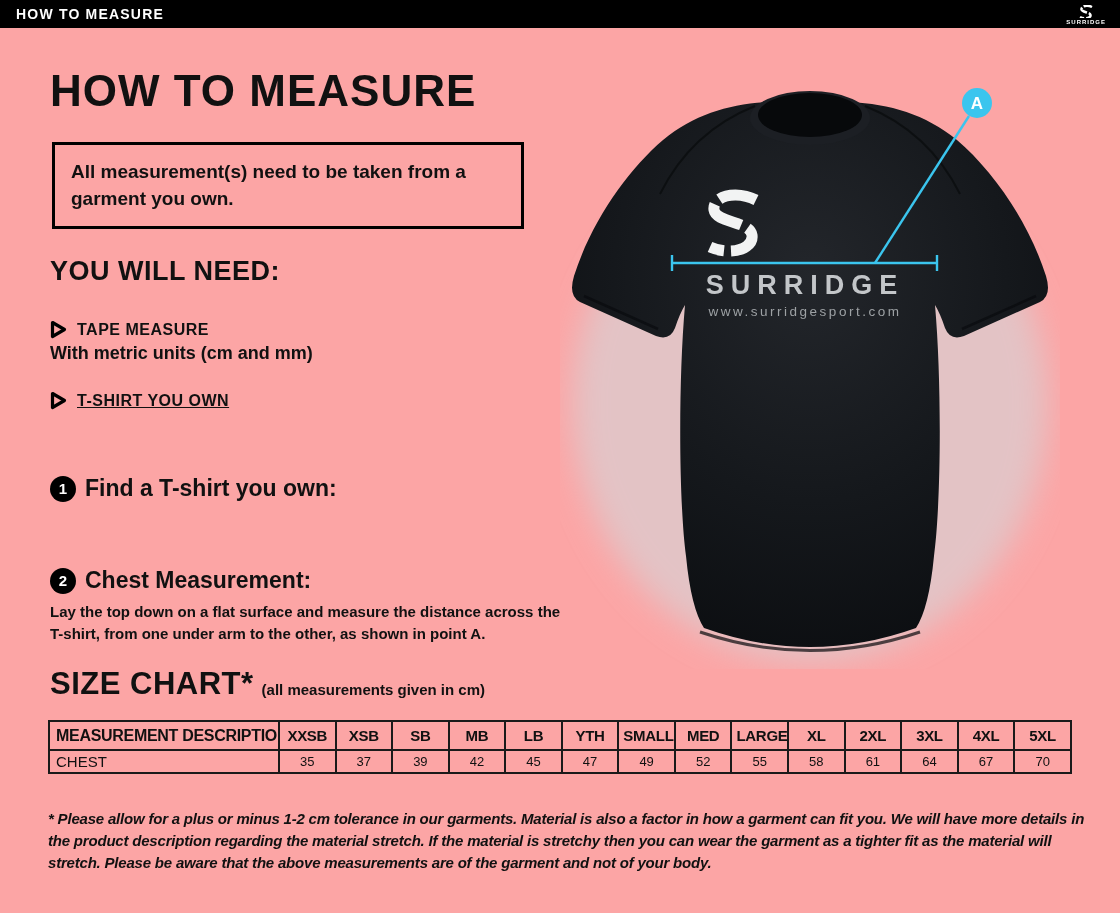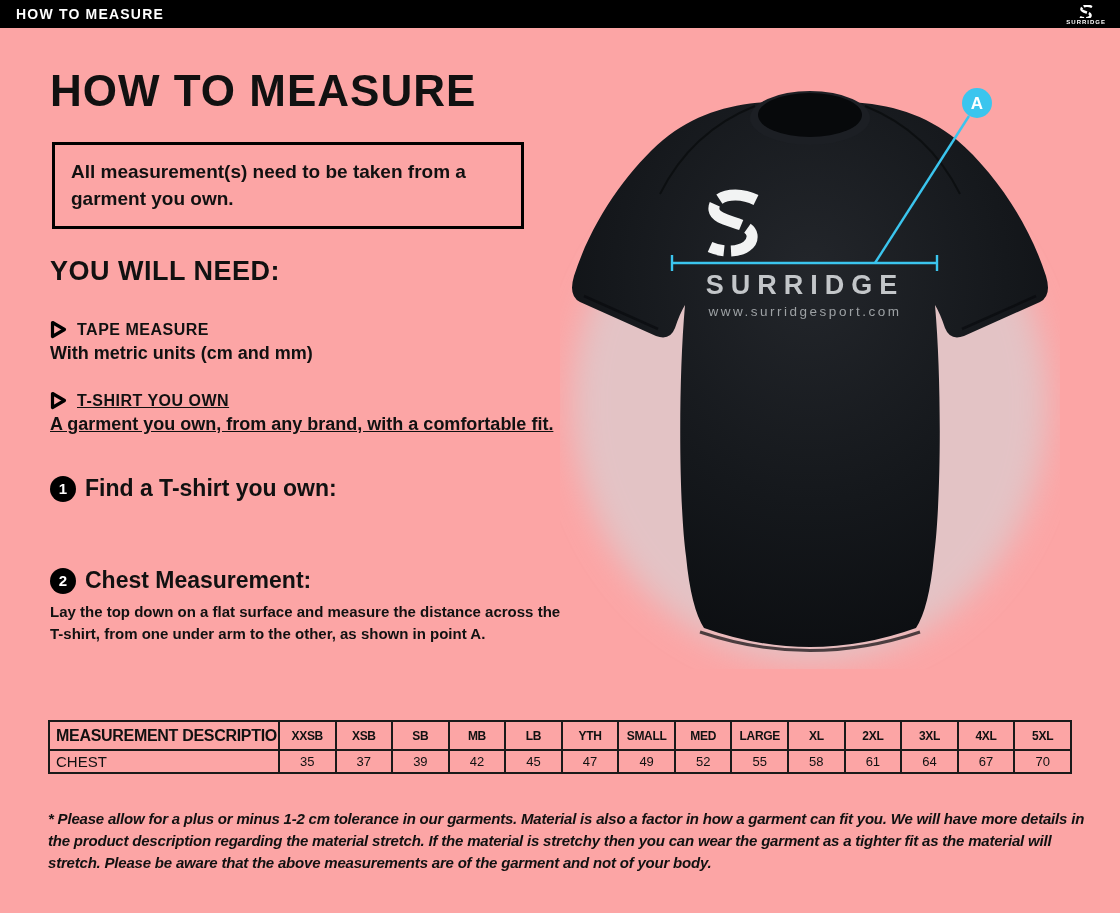--- a/index.html
+++ b/index.html
@@ -36,21 +36,21 @@
 
   
   .sc-heading-row { position:absolute; left:50px; top:666px; display:flex; align-items:flex-end; gap:8px; }
   .sc-heading { font-size:31px; font-weight:800; letter-spacing:0.5px; }
   .sc-sub { font-size:15px; font-weight:bold; padding-bottom:4px; }
 
   table.size-chart { position:absolute; left:48px; top:720px; width:1024px; border-collapse:collapse;
                      table-layout:fixed; }
   table.size-chart th, table.size-chart td { border:2px solid #1a1a1a; text-align:center; padding:2px 4px;
                      overflow:hidden; white-space:nowrap; }
-  table.size-chart th { font-size:12px; font-weight:bold; height:29px; letter-spacing:-0.3px; }
+  table.size-chart th { font-size:15px; font-weight:bold; height:29px; letter-spacing:-0.3px; }
   table.size-chart th.desc, table.size-chart td.rowlabel { text-align:left; padding-left:6px; }
   table.size-chart th.desc { font-size:16px; }
   table.size-chart tr.metric td { font-size:12px; height:20px; }
   table.size-chart tr.metric td.rowlabel { font-weight:bold; font-size:11.5px; letter-spacing:-0.4px; }
   table.size-chart tr.chest td { font-size:13px; height:21px; }
   table.size-chart tr.chest td.rowlabel { font-size:15px; }
 
   .disclaimer { position:absolute; left:48px; top:808px; width:1040px; font-size:15px; font-weight:bold;
                 font-style:italic; line-height:1.47; letter-spacing:-0.2px; }
 
@@ -88,38 +88,41 @@
     <div class="need-sub">With metric units (cm and mm)</div>
   </div>
 
   <div class="need-item shirt">
     <div class="need-title">
       <svg width="17" height="19" viewBox="0 0 17 19">
         <polygon points="2.5,2.5 14.5,9.5 2.5,16.5" fill="none" stroke="#000" stroke-width="3.2" stroke-linejoin="round"></polygon>
       </svg>
       <span>T-SHIRT YOU OWN</span>
     </div>
-    <div class="need-sub">A garment you own, from any brand, with a comfortable fit.</div>
   </div>
 
   <div class="step s1">
     <div class="step-title">
       <span class="step-num">1</span>
       <span>Find a T-shirt you own:</span>
     </div>
   </div>
 
   <div class="step s2">
     <div class="step-title">
       <span class="step-num">2</span>
       <span>Chest Measurement:</span>
     </div>
     <div class="step-body">Lay the top down on a flat surface and measure the distance across the T-shirt, from one under arm to the other, as shown in point A.</div>
   </div>
 
+  <div class="sc-heading-row">
+    <div class="sc-heading">SIZE CHART*</div>
+    <div class="sc-sub">(all measurements given in cm)</div>
+  </div>
 
   <table class="size-chart">
     <colgroup>
         <col style="width: 22.5%;">
         <col style="width: 5.53571%;">
         <col style="width: 5.53571%;">
         <col style="width: 5.53571%;">
         <col style="width: 5.53571%;">
         <col style="width: 5.53571%;">
         <col style="width: 5.53571%;">

